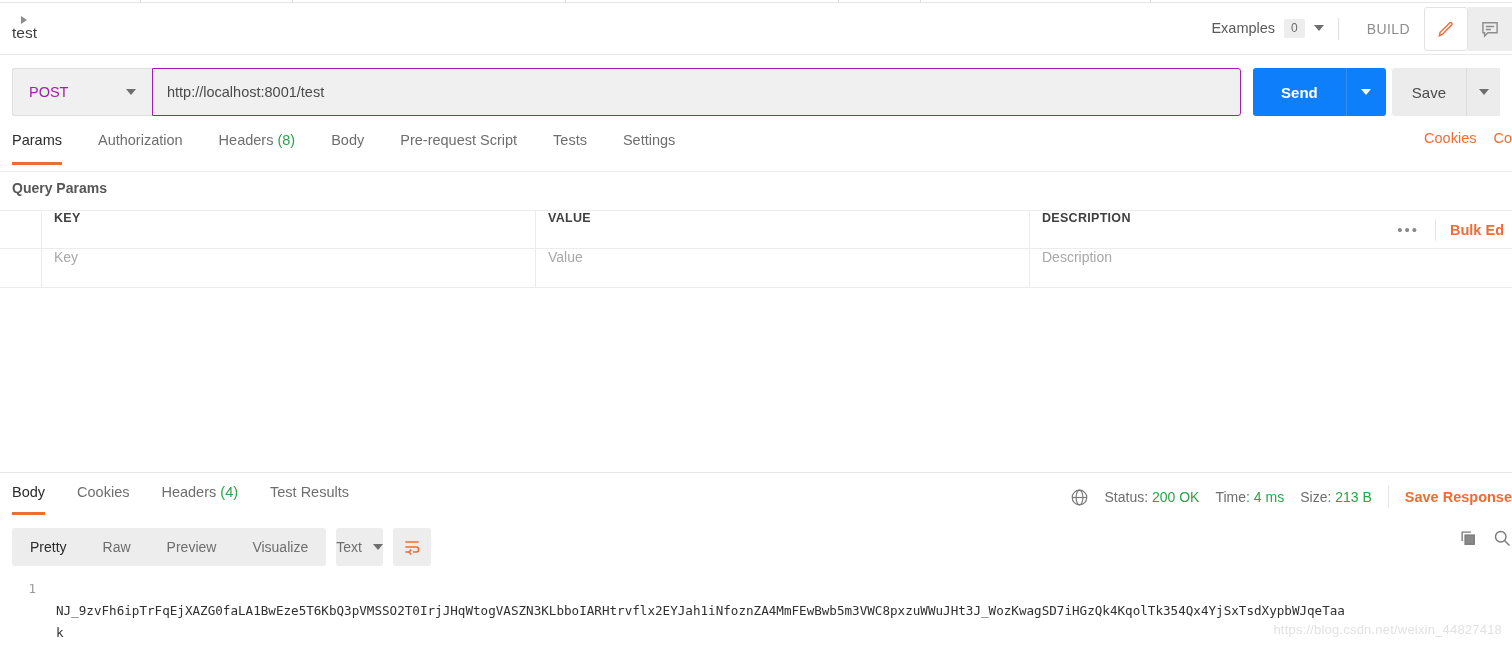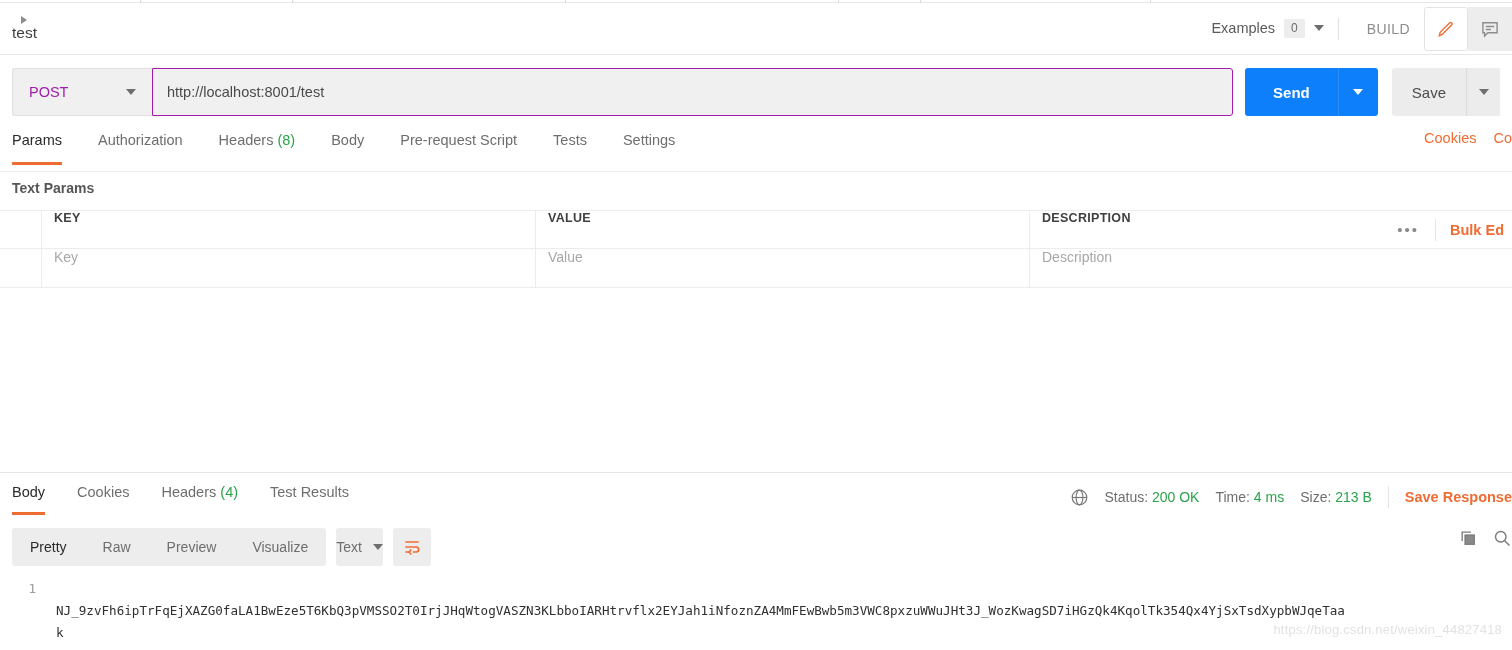--- a/index.html
+++ b/index.html
@@ -75,21 +75,21 @@
     background: #0d7ffb; color: #fff; font-size: 15px; font-weight: bold;
     height: 48px; padding: 0 28px; display: flex; align-items: center;
     border-radius: 3px 0 0 3px;
   }
   .send-caret {
     background: #0d7ffb; width: 40px; height: 48px;
     display: flex; align-items: center; justify-content: center;
     border-radius: 0 3px 3px 0; border-left: 1px solid #2f90fb;
   }
   .send-caret i { border-top-color: #fff; }
-  .save-wrap { display: flex; margin-left: 14px; }
+  .save-wrap { display: flex; margin-left: 6px; }
   .save-btn {
     background: #ececec; color: #4c4c4c; font-size: 15px;
     height: 48px; padding: 0 20px; display: flex; align-items: center;
     border-radius: 3px 0 0 3px;
   }
   .save-caret {
     background: #ececec; width: 34px; height: 48px;
     display: flex; align-items: center; justify-content: center;
     border-left: 1px solid #dcdcdc;
   }
@@ -267,21 +267,21 @@
     </div>
     <div class="rtab">
       <span>Settings</span>
     </div>
     <div class="reqtabs-right">
       <span class="linkish">Cookies</span>
       <span class="linkish">Co</span>
     </div>
   </div>
 
-  <div class="qp-label">Text Params</div>
+  <div class="qp-label">Query Params</div>
 
   <div class="table">
     <div class="trow">
       <div class="tcheck"></div>
       <div class="tcol c-key">
         <span class="th">KEY</span>
       </div>
       <div class="tcol c-val">
         <span class="th">VALUE</span>
       </div>

